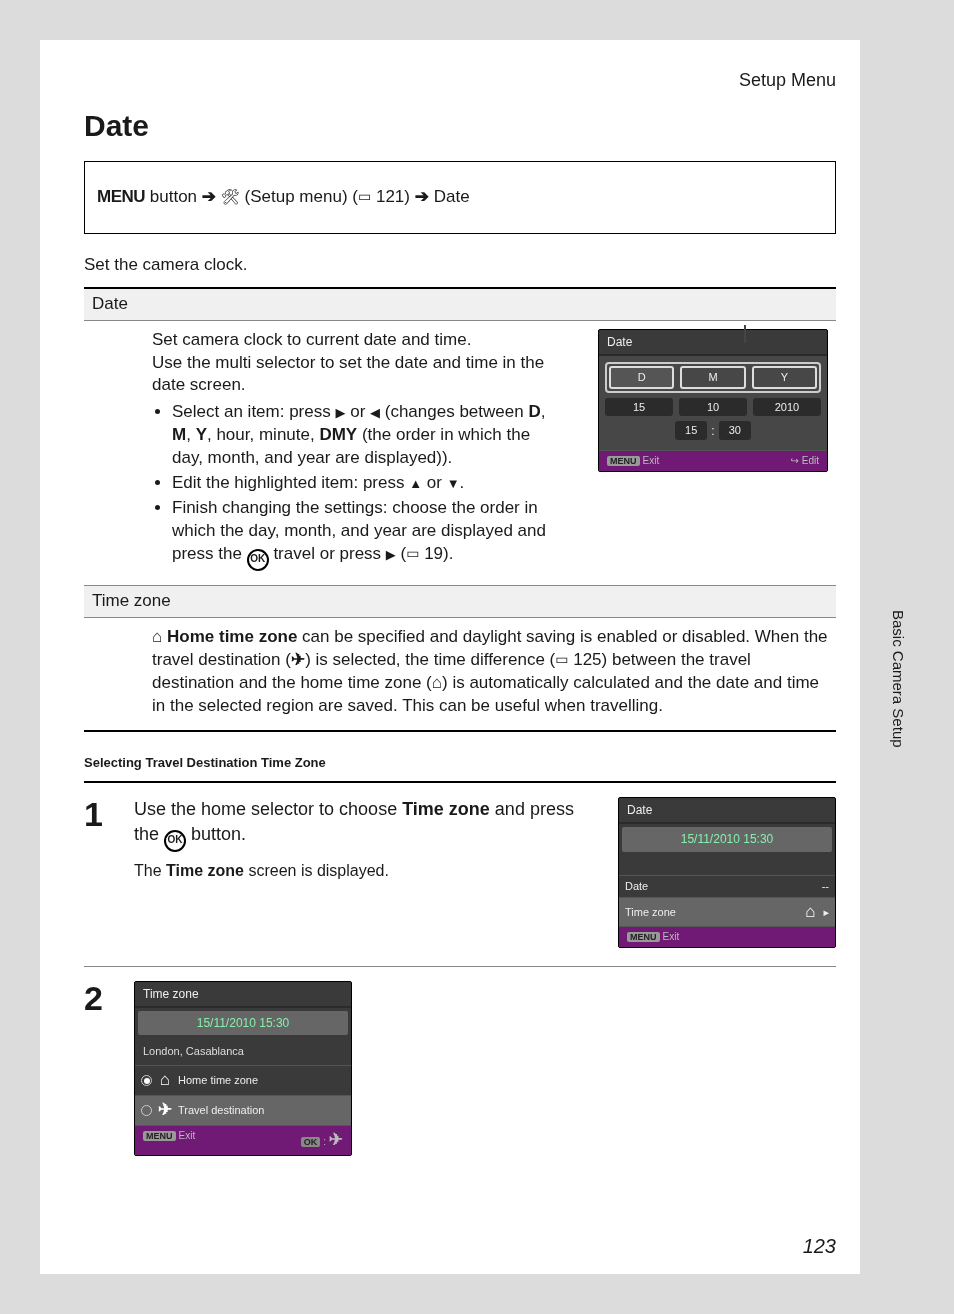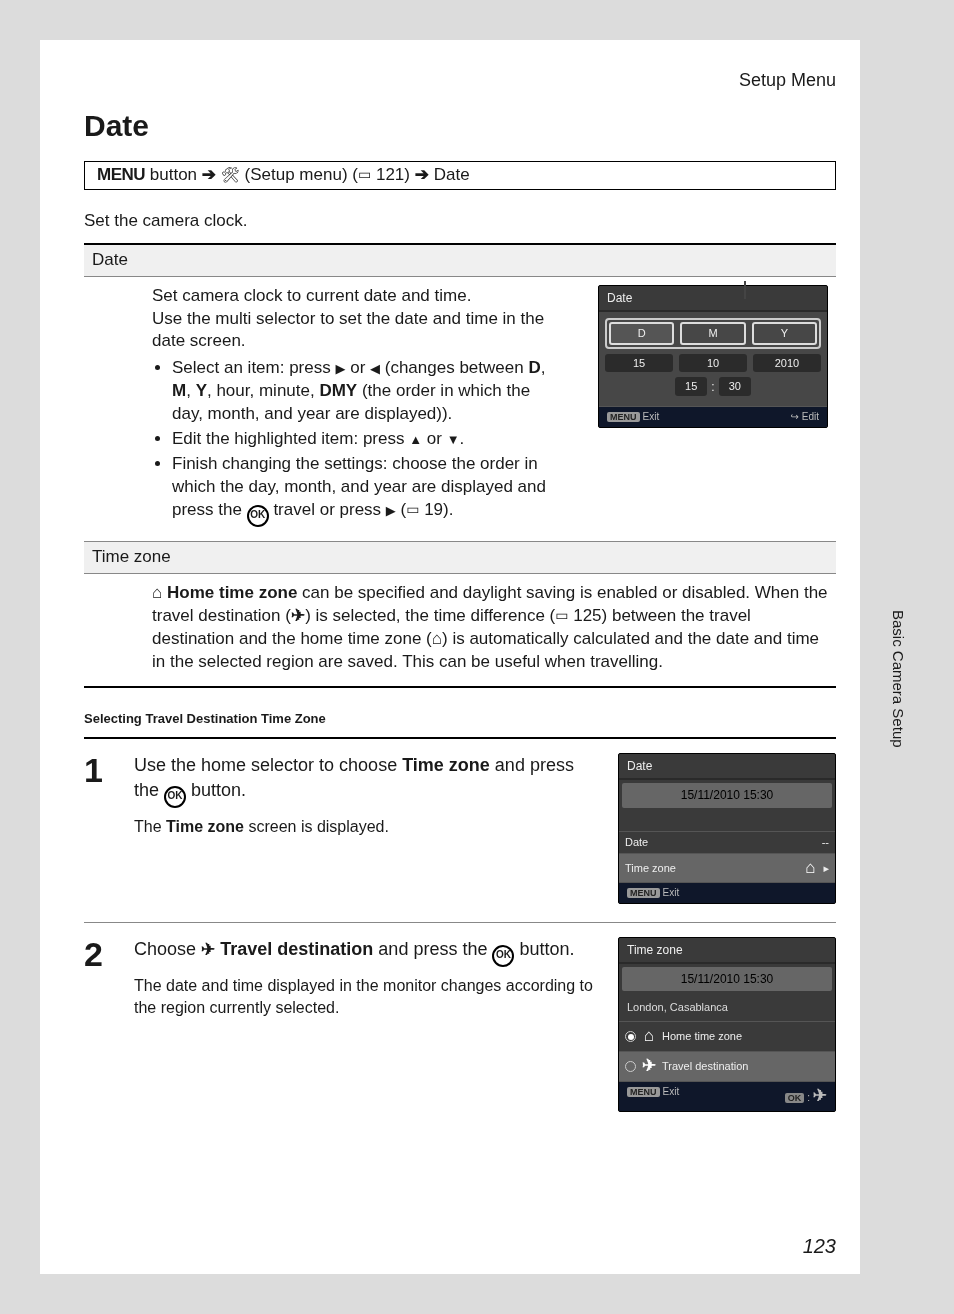--- a/index.html
+++ b/index.html
@@ -55,21 +55,21 @@
     margin: 0 0 14px 0;
     font-weight: 700;
   }
   h2.subsection-title {
     font-size: 13px;
     font-weight: 700;
     margin: 22px 0 10px 0;
   }
   .breadcrumb-box {
     border: 1px solid #000;
-    padding: 2px 12px;
+    padding: 24px 12px;
     font-size: 17px;
     margin-bottom: 20px;
   }
   .menu-label {
     font-family: "Arial Narrow", Arial, sans-serif;
     font-weight: 700;
     letter-spacing: -0.5px;
   }
   .arrow-right::before { content: "➔"; font-weight: 700; }
   .wrench-icon::before { content: "🛠"; font-size: 15px; }
@@ -168,21 +168,21 @@
     background: #2b2b2b;
     border-radius: 3px;
     padding: 2px 10px;
     font-size: 11px;
   }
   .lcd .lcd-footer {
     display: flex;
     justify-content: space-between;
     padding: 3px 8px;
     font-size: 10px;
-    background: #0f172a;
+    background: #701a75;
     border-top: 1px solid #555;
     color: #bbb;
   }
   .lcd .menu-tag {
     background: #999;
     color: #222;
     padding: 0 3px;
     border-radius: 2px;
     font-weight: 700;
     font-size: 9px;
@@ -218,21 +218,21 @@
     display: flex;
     align-items: center;
     gap: 6px;
     padding: 3px 6px;
     font-size: 11px;
     border-top: 1px solid #555;
   }
   .lcd .opt-row.sel { background: #666; }
   .lcd .datetime-bar {
     background: #666;
-    color: #000000;
+    color: #86efac;
     text-align: center;
     padding: 4px 0;
     font-size: 12px;
     margin: 3px;
     border-radius: 2px;
   }
   .lcd .tz-text {
     padding: 6px 8px;
     font-size: 11px;
     color: #ddd;
@@ -379,26 +379,20 @@
             <div class="lcd-footer">
               <span><span class="menu-tag">MENU</span><span>Exit</span></span>
               <span></span>
             </div>
           </div>
         </div>
       </div>
 
       <div class="step">
         <div class="step-num">2</div>
-        <div class="step-main">
-          <div class="prim">
-            <span>Choose </span><span class="plane-icon"></span> <b>Travel destination</b><span> and press the </span><span class="ok-icon">OK</span><span> button.</span>
-          </div>
-          <div style="font-size:16px;">The date and time displayed in the monitor changes according to the region currently selected.</div>
-        </div>
         <div class="step-lcd">
           <div class="lcd">
             <div class="lcd-title">Time zone</div>
             <div class="datetime-bar" style="text-align:center;">15/11/2010 15:30</div>
             <div class="tz-text">London, Casablanca</div>
             <div class="opt-row">
               <span class="radio on"></span>
               <span class="small-icon home-icon"></span>
               <span>Home time zone</span>
             </div>

